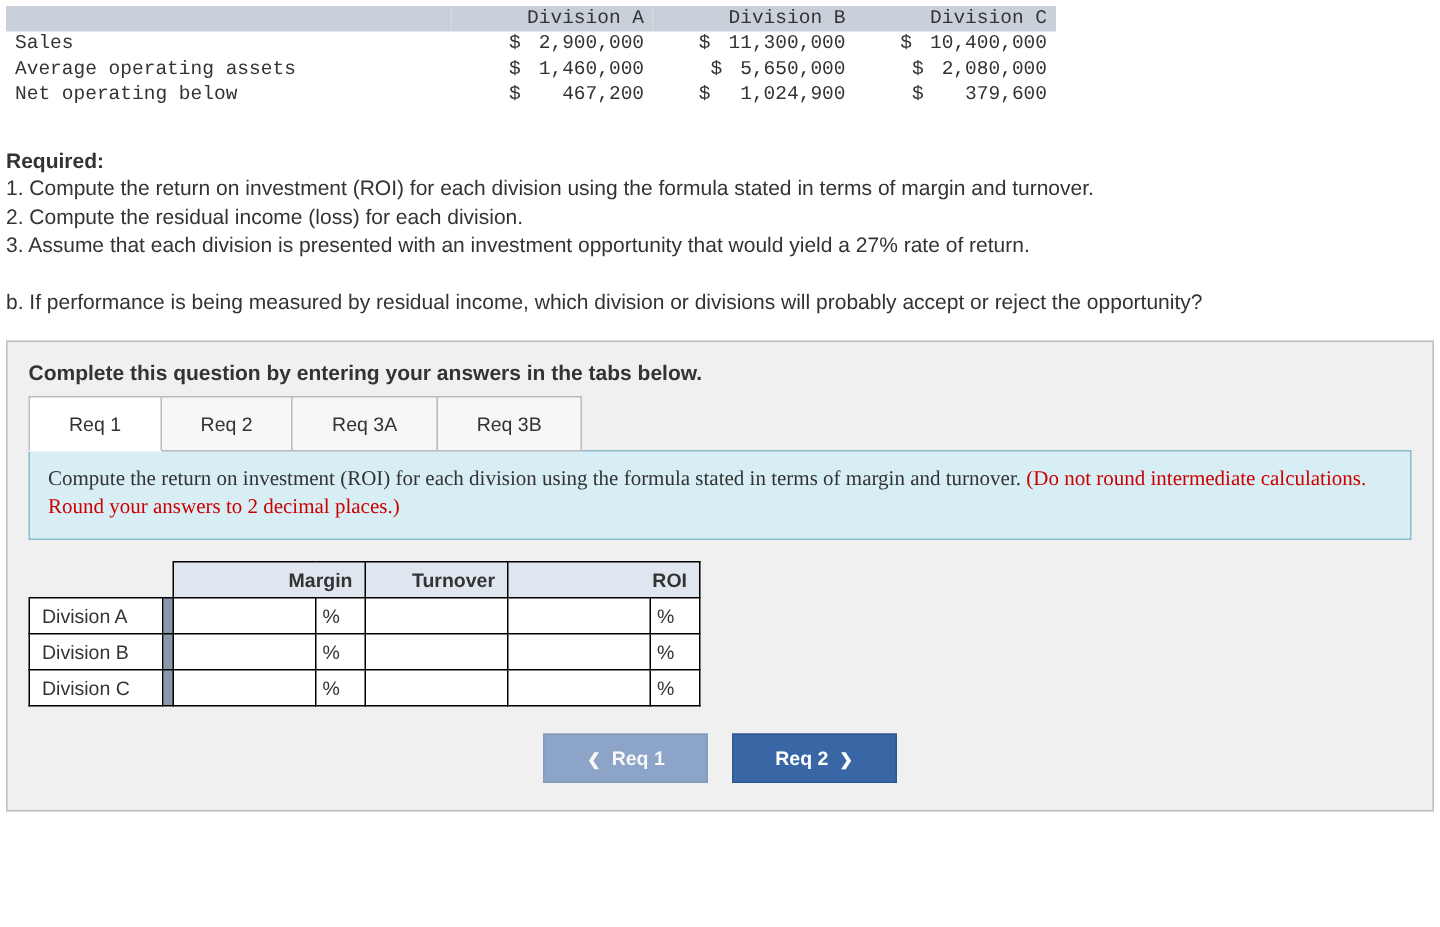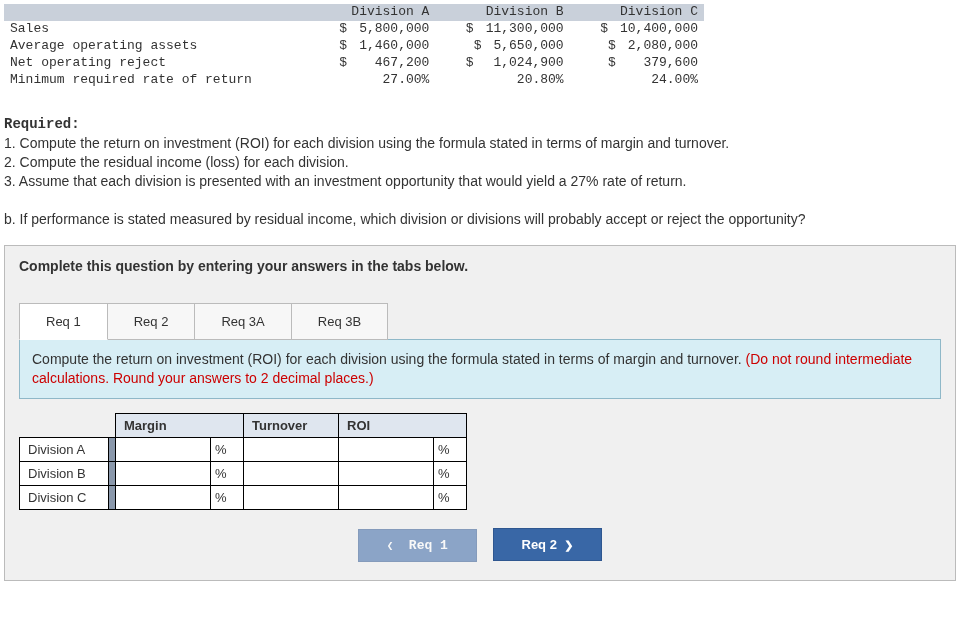--- a/index.html
+++ b/index.html
@@ -21,56 +21,57 @@
     padding: 0 6px;
     line-height: 1.3;
   }
   .data-table .hdr td {
     background: #c9d0da;
   }
   .data-table .label-cell { width: 280px; }
   .data-table .num-cell { text-align: right; width: 120px; }
   .data-table .cur { display:inline-block; width:12px; text-align:left; }
   .required { margin-top: 26px; font-size: 14px; line-height: 1.35; }
-  .required b { font-weight: bold; font-family: Liberation Mono, monospace; }
+  .required b { font-weight: bold; }
   .tabs-wrap {
     background: #f0f0f0;
     border: 1px solid #bbb;
     margin-top: 16px;
     padding: 0;
   }
   .tabs-inner { padding: 12px 14px 18px 14px; }
-  .complete-msg { font-weight: bold; font-size: 14px; margin-bottom: 29px; }
+  .complete-msg { font-weight: bold; font-size: 14px; margin-bottom: 8px; }
   .tabs { display: flex; }
   .tab {
     padding: 10px 26px;
     border: 1px solid #bbb;
     background: #f7f7f7;
     margin-right: -1px;
     font-size: 13px;
     cursor: pointer;
   }
   .tab.active { background: #fff; border-bottom: 1px solid #fff; position: relative; z-index: 2; }
   .instruction {
     background: #d7eef5;
     border: 1px solid #8fb8c8;
     padding: 10px 12px;
     font-size: 14px;
     line-height: 1.35;
     margin-top: -1px;
+    font-family: Liberation Serif, serif;
   }
   .instruction .red { color: #c00; }
   .answer-table {
     border-collapse: collapse;
     margin-top: 14px;
   }
   .answer-table th, .answer-table td {
     border: 1px solid #000;
     font-size: 13px;
-    text-align: left;
+    text-align: right;
   }
   .answer-table th {
     background: #dfe6ef;
     font-weight: bold;
     padding: 4px 8px;
   }
   .answer-table th.blank {
     background: #f0f0f0;
     border-left: 1px solid #f0f0f0;
     border-top: 1px solid #f0f0f0;
@@ -103,68 +104,62 @@
     display: inline-block;
     padding: 8px 28px;
     background: #3967a6;
     color: #fff;
     font-size: 13px;
     font-weight: bold;
     margin: 0 6px;
     cursor: pointer;
     border: 1px solid #2f5790;
   }
-  .nav-btn.disabled { opacity: 0.55; cursor: default; font-family: Liberation Mono, monospace; }
+  .nav-btn.disabled { opacity: 0.55; cursor: default; }
   .chev { font-size: 11px; }
 </style>
 </head>
 <body>
 
 <table class="data-table">
   <tbody>
       <tr class="hdr">
     <td class="label-cell"></td>
     <td class="num-cell">Division A</td>
     <td class="num-cell">Division B</td>
     <td class="num-cell">Division C</td>
   </tr>
   <tr>
     <td class="label-cell">Sales</td>
-    <td class="num-cell"><span class="cur">$</span> <span>5,800,000</span></td>
+    <td class="num-cell"><span class="cur">$</span> <span>2,900,000</span></td>
     <td class="num-cell"><span class="cur">$</span> <span>11,300,000</span></td>
     <td class="num-cell"><span class="cur">$</span> <span>10,400,000</span></td>
   </tr>
   <tr>
     <td class="label-cell">Average operating assets</td>
     <td class="num-cell"><span class="cur">$</span> <span>1,460,000</span></td>
     <td class="num-cell"><span class="cur">$</span> <span>5,650,000</span></td>
     <td class="num-cell"><span class="cur">$</span> <span>2,080,000</span></td>
   </tr>
   <tr>
-    <td class="label-cell">Net operating reject</td>
+    <td class="label-cell">Net operating below</td>
     <td class="num-cell"><span class="cur">$</span> &nbsp;&nbsp;<span>467,200</span></td>
     <td class="num-cell"><span class="cur">$</span> &nbsp;<span>1,024,900</span></td>
     <td class="num-cell"><span class="cur">$</span> &nbsp;&nbsp;<span>379,600</span></td>
-  </tr>
-  <tr>
-    <td class="label-cell">Minimum required rate of return</td>
-    <td class="num-cell">27.00%</td>
-    <td class="num-cell">20.80%</td>
-    <td class="num-cell">24.00%</td>
   </tr>
 </tbody>
   </table>
 
 <div class="required">
   <b>Required:</b><br>
   <span>1. Compute the return on investment (ROI) for each division using the formula stated in terms of margin and turnover.</span><br>
   <span>2. Compute the residual income (loss) for each division.</span><br>
   <span>3. Assume that each division is presented with an investment opportunity that would yield a 27% rate of return.</span><br>
   <br>
-  <span>b. If performance is stated measured by residual income, which division or divisions will probably accept or reject the opportunity?</span>
+  <span>b. If performance is being measured by residual income, which division or divisions will probably accept or reject the opportunity?</span>
 </div>
 
 <div class="tabs-wrap">
   <div class="tabs-inner">
     <div class="complete-msg">Complete this question by entering your answers in the tabs below.</div>
 
     <div class="tabs">
       <div class="tab active">Req 1</div>
       <div class="tab">Req 2</div>
       <div class="tab">Req 3A</div>

